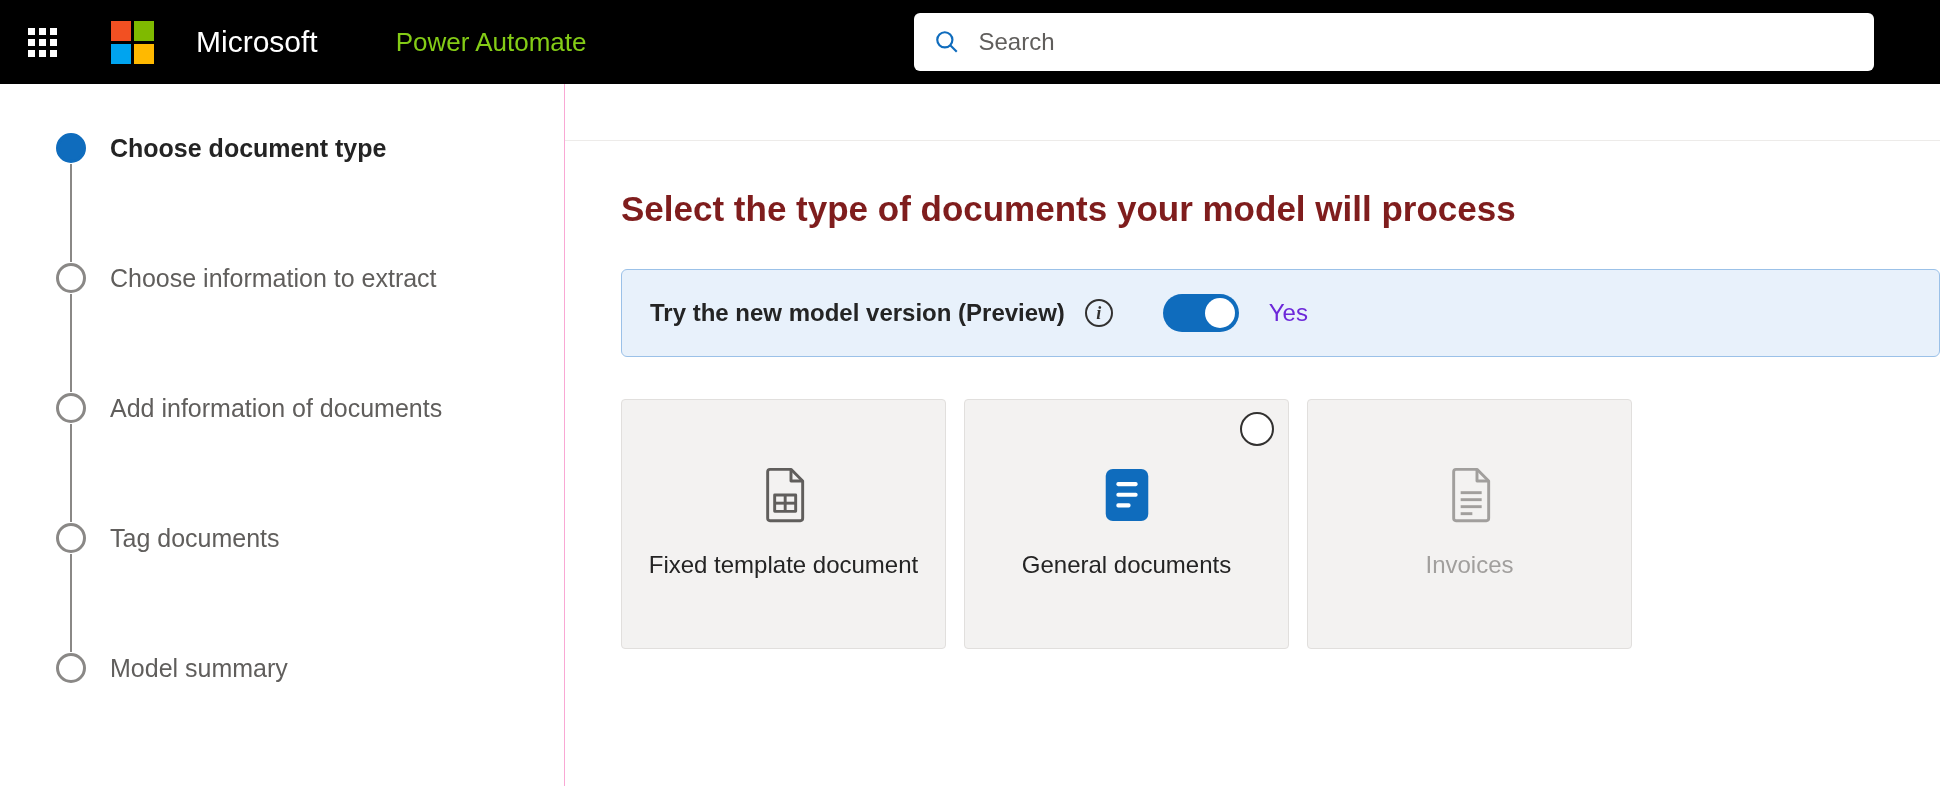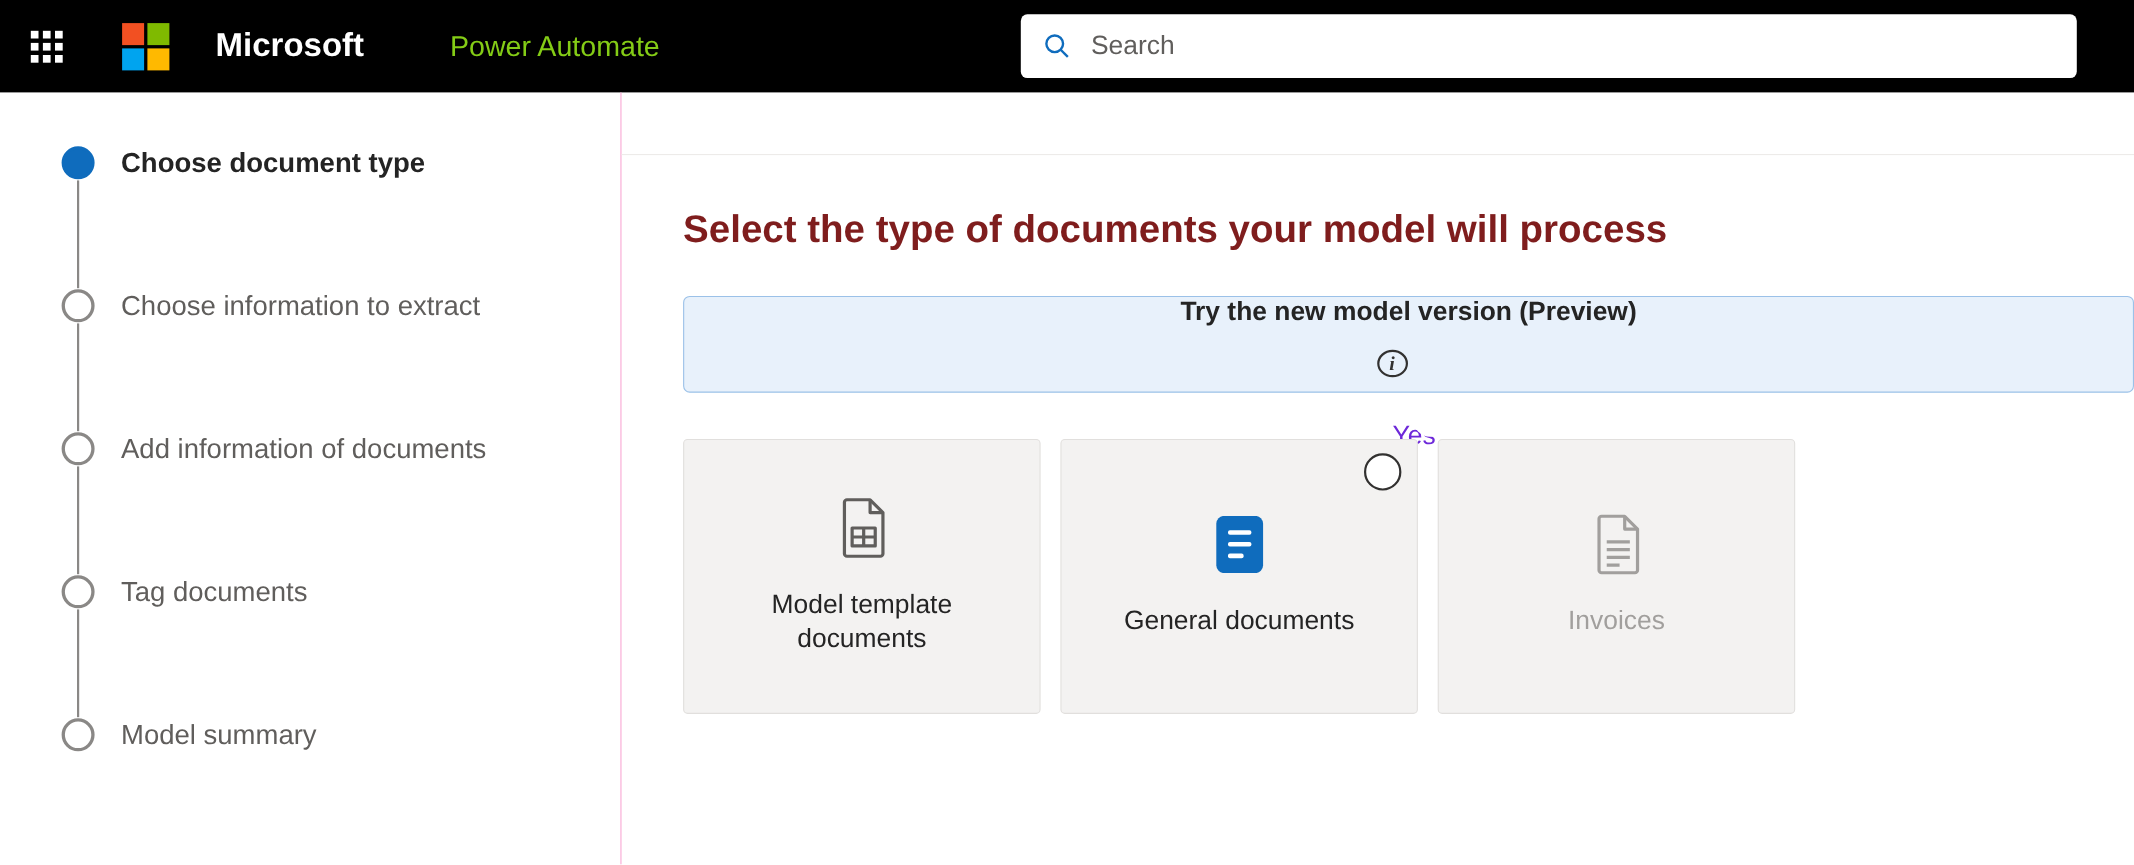--- a/index.html
+++ b/index.html
@@ -38,21 +38,21 @@
     gap: 3px;
     margin-left: 26px;
   }
   .ms-logo .q1 { background: #f25022; }
   .ms-logo .q2 { background: #7fba00; }
   .ms-logo .q3 { background: #00a4ef; }
   .ms-logo .q4 { background: #ffb900; }
   .brand-text {
     color: #fff;
     font-size: 30px;
-    font-weight: 700;
+    font-weight: 400;
     margin-left: 14px;
   }
   .app-name {
     color: #84cc16;
     font-size: 26px;
     font-weight: 400;
     margin-left: 50px;
   }
   .search-wrap {
     flex: 1;
@@ -158,21 +158,20 @@
   .preview-banner {
     background: #e8f1fb;
     border: 1px solid #9bc1e8;
     border-radius: 6px;
     height: 88px;
     display: flex;
     align-items: center;
     padding: 0 28px;
     gap: 20px;
     margin-bottom: 42px;
-    flex-direction: column;
   }
   .preview-text {
     font-size: 24px;
     font-weight: 600;
     color: #242424;
   }
   .info-icon {
     width: 28px; height: 28px;
     border: 2px solid #323130;
     border-radius: 50%;
@@ -326,21 +325,21 @@
         <div class="card">
           <div class="card-icon">
             <svg width="50" height="56" viewBox="0 0 40 48" fill="none" stroke="#605e5c" stroke-width="2.5" stroke-linejoin="round">
               <path d="M8 2h18l10 10v32a2 2 0 0 1-2 2H8a2 2 0 0 1-2-2V4a2 2 0 0 1 2-2z"></path>
               <path d="M26 2v10h10"></path>
               <rect x="12" y="24" width="18" height="14"></rect>
               <line x1="12" y1="31" x2="30" y2="31"></line>
               <line x1="21" y1="24" x2="21" y2="38"></line>
             </svg>
           </div>
-          <div class="card-label">Model template documents</div>
+          <div class="card-label">Fixed template document</div>
         </div>
 
         <div class="card">
           <div class="radio"></div>
           <div class="card-icon">
             <svg width="44" height="52" viewBox="0 0 36 44">
               <rect x="0" y="0" width="36" height="44" rx="6" fill="#0f6cbd"></rect>
               <rect x="9" y="11" width="18" height="3.5" rx="1.5" fill="#fff"></rect>
               <rect x="9" y="20" width="18" height="3.5" rx="1.5" fill="#fff"></rect>
               <rect x="9" y="29" width="12" height="3.5" rx="1.5" fill="#fff"></rect>

